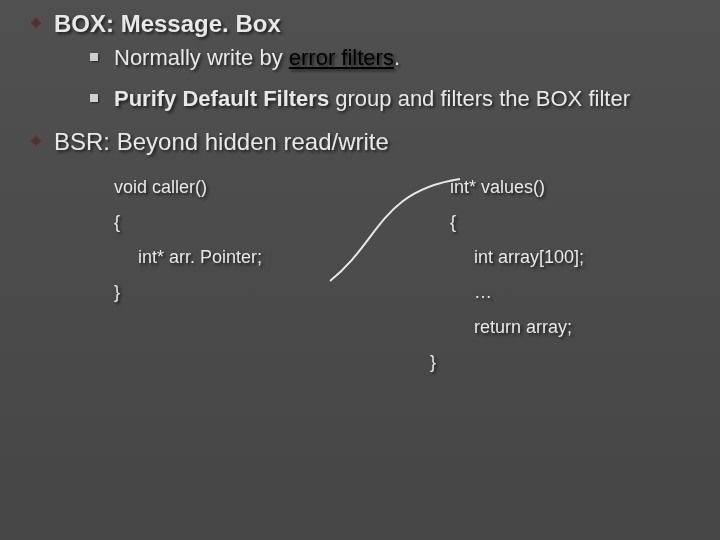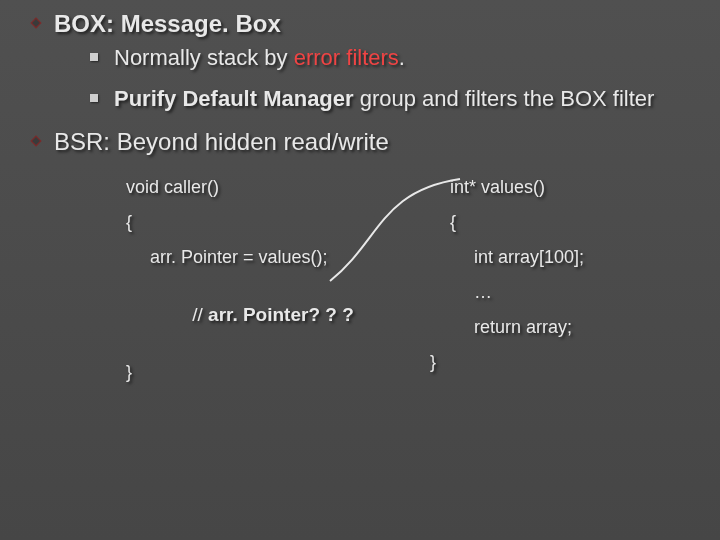--- a/index.html
+++ b/index.html
@@ -58,39 +58,40 @@
     background: #cfcfcf;
     margin-top: 10px;
     margin-right: 16px;
     flex: 0 0 auto;
     box-shadow: 1px 1px 2px rgba(0,0,0,0.5);
   }
   .sub-item .txt {
     flex: 1 1 auto;
   }
   .underline {
-    color: #ef4444;
+    text-decoration: underline;
+    color: #000000;
   }
   .bold { font-weight: bold; }
   .bsr-text {
     font-size: 24px;
     font-weight: normal;
     line-height: 1.2;
   }
   .code-area {
     position: relative;
     margin-top: 20px;
     margin-left: 80px;
     font-size: 18px;
   }
   .code-col {
     position: absolute;
     top: 0;
   }
-  .col-left { left: 16px; width: 300px; }
+  .col-left { left: 4px; width: 300px; }
   .col-right { left: 340px; width: 280px; }
   .code-line {
     margin-bottom: 14px;
     white-space: pre;
   }
   .code-indent { padding-left: 24px; }
   .q-line {
     font-weight: bold;
     font-size: 19px;
   }
@@ -113,28 +114,28 @@
         <rect x="3.2" y="3.2" width="5.6" height="5.6" fill="#3a3a3a" transform="rotate(45 6 6)"></rect>
       </svg>
     </span>
     <span class="top-bullet-text">BOX: Message. Box</span>
   </div>
 
   <div class="sub-list">
     <div class="sub-item">
       <span class="sq"></span>
       <span class="txt">
-        <span>Normally stack by </span><span class="underline">error filters</span><span>.</span>
+        <span>Normally write by </span><span class="underline">error filters</span><span>.</span>
       </span>
     </div>
     <div style="height:10px"></div>
     <div class="sub-item">
       <span class="sq"></span>
       <span class="txt">
-        <span class="bold">Purify Default Manager</span><span> group and filters the BOX filter</span>
+        <span class="bold">Purify Default Filters</span><span> group and filters the BOX filter</span>
       </span>
     </div>
   </div>
 
   <div class="top-bullet">
     <span class="bullet-glyph">
       <svg width="12" height="12" viewBox="0 0 12 12">
         <rect x="2" y="2" width="8" height="8" fill="#7a2a2a" transform="rotate(45 6 6)"></rect>
         <rect x="3.2" y="3.2" width="5.6" height="5.6" fill="#3a3a3a" transform="rotate(45 6 6)"></rect>
       </svg>
@@ -144,24 +145,21 @@
 
   <div class="code-area">
 
     <svg class="curve" width="180" height="120">
       <path d="M 10 110 C 60 70, 60 20, 140 8" stroke="#e8e8e8" stroke-width="2" fill="none"></path>
     </svg>
 
     <div class="code-col col-left">
       <div class="code-line">void caller()</div>
       <div class="code-line">{</div>
-      <div class="code-line code-indent">arr. Pointer = values();</div>
-      <div class="code-line code-indent q-line">
-        <span style="font-weight:normal">// </span><span>arr. Pointer? ? ?</span>
-      </div>
+      <div class="code-line code-indent">int* arr. Pointer;</div>
       <div class="code-line">}</div>
     </div>
 
     <div class="code-col col-right">
       <div class="code-line">int* values()</div>
       <div class="code-line">{</div>
       <div class="code-line code-indent">int array[100];</div>
       <div class="code-line code-indent">…</div>
       <div class="code-line code-indent">return array;</div>
       <div class="code-line" style="margin-left:-20px">}</div>

